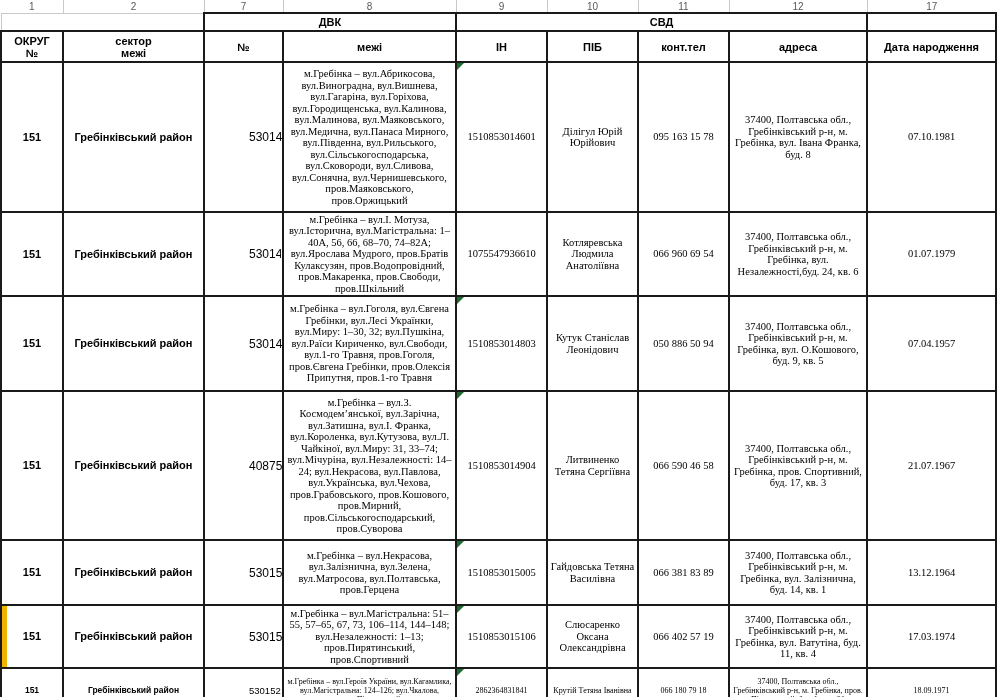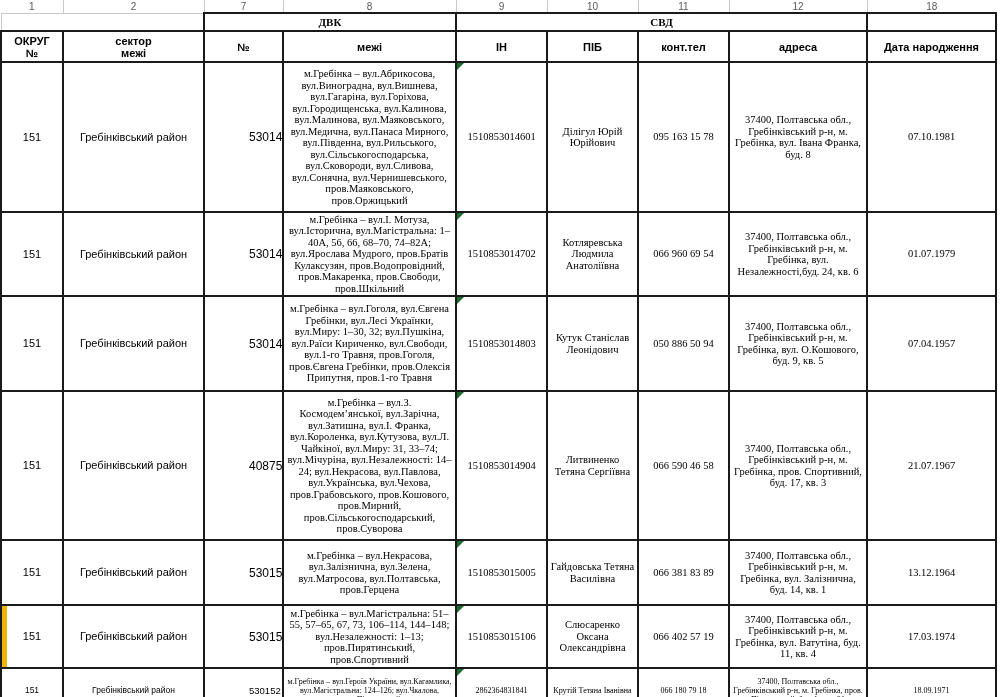--- a/index.html
+++ b/index.html
@@ -12,34 +12,34 @@
     height:12px;border:1px solid #c9c9c9;border-top:none;
     font-size:10px;color:#595959;background:#fff;line-height:11px;
   }
   tr.colstrip td:first-child{border-left:none;}
   tr.colstrip td:last-child{border-right:none;}
 
   
   tr.grouprow td, tr.headrow td{
     border:2px solid #1a1a1a;font-weight:bold;font-size:11px;background:#fff;
   }
-  tr.grouprow td{height:16px;font-family:Liberation Serif, serif;}
+  tr.grouprow td{height:16px;}
   tr.grouprow td.blank-left{border-top:1px solid #c9c9c9;border-left:1px solid #c9c9c9;}
   tr.headrow td{height:29px;white-space:pre-line;line-height:12px;border-radius:9px;}
 
   
   tbody td{border:2px solid #1a1a1a;background:#fff;}
-  td.c-okrug,td.c-sector{font-size:11px;font-weight:normal;line-height:13px;margin-left:14px;}
+  td.c-okrug,td.c-sector{font-size:11px;font-weight:bold;line-height:13px;margin-left:14px;}
   td.c-num{font-size:12px;padding-left:44px;}
   td.serif{font-family:Liberation Serif, serif;font-size:10.5px;line-height:11.5px;}
   td.c-in{position:relative;}
 
   
   tbody tr:nth-child(1) td{height:148px;}
-  tbody tr:nth-child(2) td{height:82px;}
+  tbody tr:nth-child(2) td{height:82px;border-radius:26px;}
   tbody tr:nth-child(3) td{height:93px;}
   tbody tr:nth-child(4) td{height:147px;}
   tbody tr:nth-child(5) td{height:63px;}
   tbody tr:nth-child(6) td{height:61px;}
   tbody tr:nth-child(7) td{height:42px;}
 
   
   tbody tr.small td.serif{font-size:8px;line-height:9px;}
   tbody tr.small td.c-okrug,tbody tr.small td.c-sector{font-size:8.5px;}
   tbody tr.small td.c-num{font-size:9.5px;}
@@ -72,21 +72,21 @@
   <thead>
     <tr class="colstrip">
       <td>1</td>
       <td>2</td>
       <td>7</td>
       <td>8</td>
       <td>9</td>
       <td>10</td>
       <td>11</td>
       <td>12</td>
-      <td>18</td>
+      <td>17</td>
     </tr>
     <tr class="grouprow">
       <td class="blank-left" colspan="2"></td>
       <td colspan="2">ДВК</td>
       <td colspan="4">СВД</td>
       <td></td>
     </tr>
     <tr class="headrow">
       <td>ОКРУГ
 №</td>
@@ -122,21 +122,21 @@
       <tr>
     <td class="c-okrug">
       
       <span>151</span>
     </td>
     <td class="c-sector">Гребінківський район</td>
     <td class="c-num">530147</td>
     <td class="serif">м.Гребінка – вул.І. Мотуза, вул.Історична, вул.Магістральна: 1–40А, 56, 66, 68–70, 74–82А; вул.Ярослава Мудрого, пров.Братів Кулаксузян, пров.Водопровідний, пров.Макаренка, пров.Свободи, пров.Шкільний</td>
     <td class="serif c-in">
       <span class="err-tri"></span>
-      <span>1510853014702</span>
+      <span>1075547936610</span>
     </td>
     <td class="serif">Котляревська Людмила Анатоліївна</td>
     <td class="serif">066 960 69 54</td>
     <td class="serif">37400, Полтавська обл., Гребінківський р-н, м. Гребінка, вул. Незалежності,буд. 24, кв. 6</td>
     <td class="serif">01.07.1979</td>
   </tr>
       <tr>
     <td class="c-okrug">
       
       <span>151</span>

